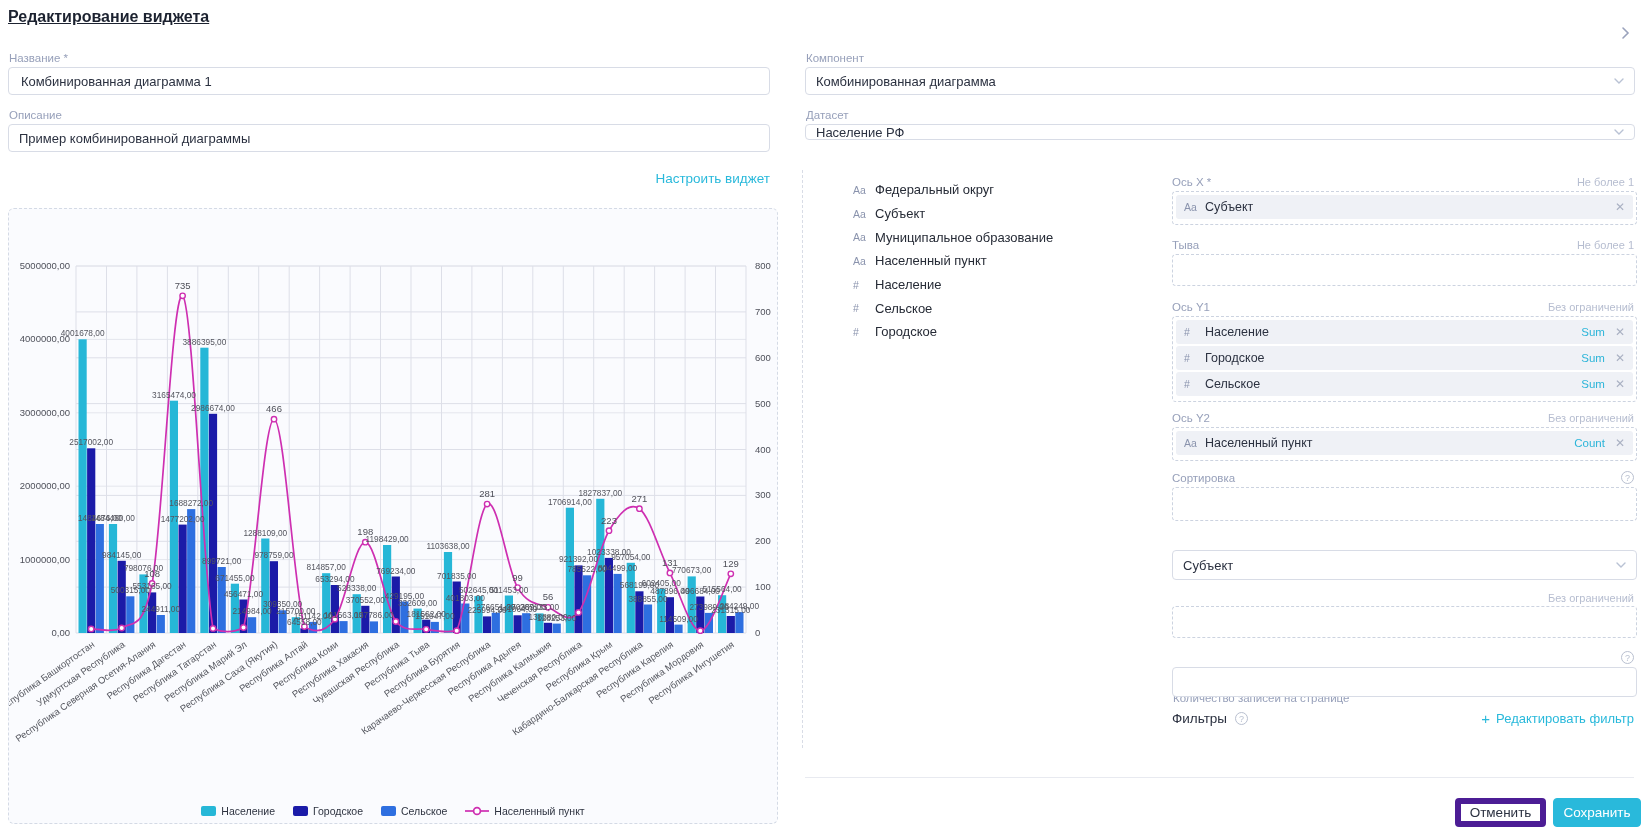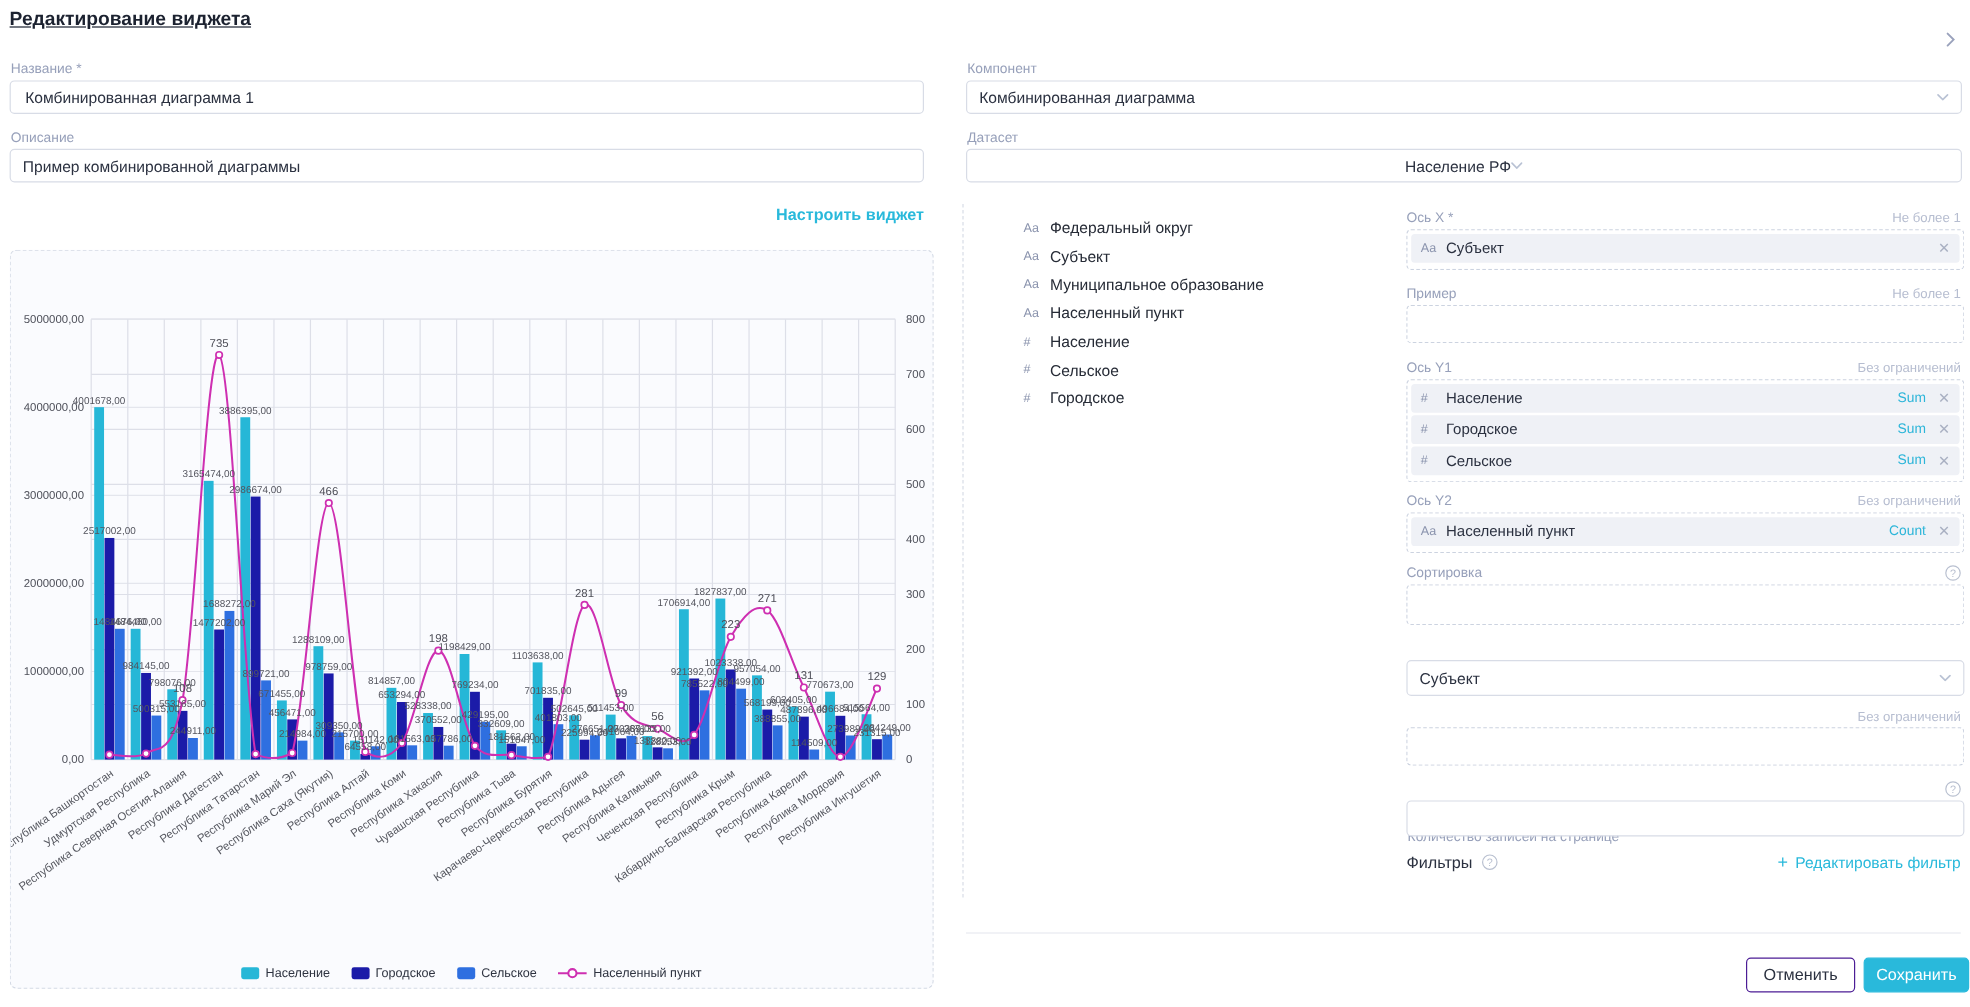--- a/index.html
+++ b/index.html
@@ -28,40 +28,40 @@
   .chip { display:flex; justify-content:space-between; align-items:center; background:#eff1f6; border-radius:3px; height:24px; padding:0 8px; font-size:12.5px; color:#2b3140; margin-bottom:2px; cursor:pointer; }
   .chip .cl { display:flex; align-items:center; gap:6px; }
   .chip .cr { display:flex; align-items:center; gap:10px; }
   .agg { color:#2cb5d9; font-size:11.5px; cursor:pointer; }
   .xx { color:#a9b0c2; font-size:12px; cursor:pointer; }
   .qmark { position:absolute; width:13px; height:13px; border:1px solid #b9c0d0; border-radius:50%; color:#b9c0d0; font-size:9px; display:flex; align-items:center; justify-content:center; cursor:pointer; }
   .filters-lbl { position:absolute; left:1172px; top:711px; font-size:13.5px; color:#2b3140; }
   .editfilter { position:absolute; top:711px; right:8px; color:#29b9db; font-size:13px; cursor:pointer; display:flex; align-items:center; gap:6px; }
   .plus { font-size:15px; line-height:1; }
   .btn { position:absolute; height:29px; border-radius:4px; font-size:13.5px; display:flex; align-items:center; justify-content:center; cursor:pointer; font-family:"Liberation Sans",sans-serif; }
-  .btn-cancel { left:1455px; top:798px; width:91px; background:#fff; border:1px solid #4c1d95; color:#2b3140; }
+  .btn-cancel { left:1455px; top:798px; width:91px; background:#fff; border:6px solid #4c1d95; color:#2b3140; }
   .btn-save { left:1553px; top:798px; width:88px; background:#29b9db; border:1px solid #29b9db; color:#fff; }
   svg text { font-family:"Liberation Sans",sans-serif; }
 </style>
 </head>
 <body>
 
 <div class="page">
   <div class="title">Редактирование виджета</div>
   <div class="collapse">
     <svg width="9" height="14" viewBox="0 0 9 14">
         <path d="M2 2 L7 7 L2 12" stroke="#9aa2bc" stroke-width="1.6" fill="none" stroke-linecap="round"></path>
       </svg>
   </div>
 
   <div class="lbl" style="left:9px;top:52px;">Название *</div>
   <input class="inp" style="left: 8px; top: 67px; width: 762px; height: 28px; padding-left: 12px;" value="Комбинированная диаграмма 1">
   <div class="lbl" style="left:9px;top:109px;">Описание</div>
   <input class="inp" style="left: 8px; top: 124px; width: 762px; height: 28px;" value="Пример комбинированной диаграммы">
-  <div class="link" style="left:8px;top:171px;width:762px;text-align:right;font-weight:bold;">Настроить виджет</div>
+  <div class="link" style="left:8px;top:171px;width:762px;text-align:right;">Настроить виджет</div>
 
   <div class="chart-panel">
     <svg id="chart" width="768" height="560">
         <line x1="67" y1="424.0" x2="737" y2="424.0" stroke="#dddfe8" stroke-width="1"></line>
         <line x1="67" y1="378.1" x2="737" y2="378.1" stroke="#dddfe8" stroke-width="1"></line>
         <line x1="67" y1="332.3" x2="737" y2="332.3" stroke="#dddfe8" stroke-width="1"></line>
         <line x1="67" y1="286.4" x2="737" y2="286.4" stroke="#dddfe8" stroke-width="1"></line>
         <line x1="67" y1="240.5" x2="737" y2="240.5" stroke="#dddfe8" stroke-width="1"></line>
         <line x1="67" y1="194.6" x2="737" y2="194.6" stroke="#dddfe8" stroke-width="1"></line>
         <line x1="67" y1="148.8" x2="737" y2="148.8" stroke="#dddfe8" stroke-width="1"></line>
@@ -325,21 +325,21 @@
   <div class="lbl" style="left:806px;top:52px;">Компонент</div>
   <div class="sel" style="left:805px;top:67px;width:830px;height:28px;">
     <span>Комбинированная диаграмма</span>
     <span class="chev">
         <svg width="10" height="6" viewBox="0 0 10 6">
           <path d="M1 1 L5 5 L9 1" stroke="#b9c2d4" stroke-width="1.4" fill="none" stroke-linecap="round"></path>
         </svg>
       </span>
   </div>
   <div class="lbl" style="left:806px;top:109px;">Датасет</div>
-  <div class="sel" style="left:805px;top:124px;width:830px;height:28px;justify-content:center;">
+  <div class="sel" style="left:805px;top:124px;width:830px;height:16px;">
     <span>Население РФ</span>
     <span class="chev">
         <svg width="10" height="6" viewBox="0 0 10 6">
           <path d="M1 1 L5 5 L9 1" stroke="#b9c2d4" stroke-width="1.4" fill="none" stroke-linecap="round"></path>
         </svg>
       </span>
   </div>
 
   <div class="vdiv"></div>
 
@@ -381,21 +381,21 @@
         <span class="cl">
           <span class="pfx">Aa</span>
           <span>Субъект</span>
         </span>
                    <span class="cr">
           <span class="xx">✕</span>
         </span>
       </div>
     </div>
 
-  <div class="lbl" style="left:1172px;top:239px;">Пример</div>
+  <div class="lbl" style="left:1172px;top:239px;">Тыва</div>
   <div class="hint" style="right:8px;top:239px;">Не более 1</div>
   <div class="dashedbox" style="left:1172px;top:254px;width:465px;height:32px;"></div>
 
   <div class="lbl" style="left:1172px;top:301px;">Ось Y1</div>
   <div class="hint" style="right:8px;top:301px;">Без ограничений</div>
   <div class="dashedbox" style="left:1172px;top:316px;width:465px;" id="box-y1">
       <div class="chip">
         <span class="cl">
           <span class="pfx">#</span>
           <span>Население</span>

